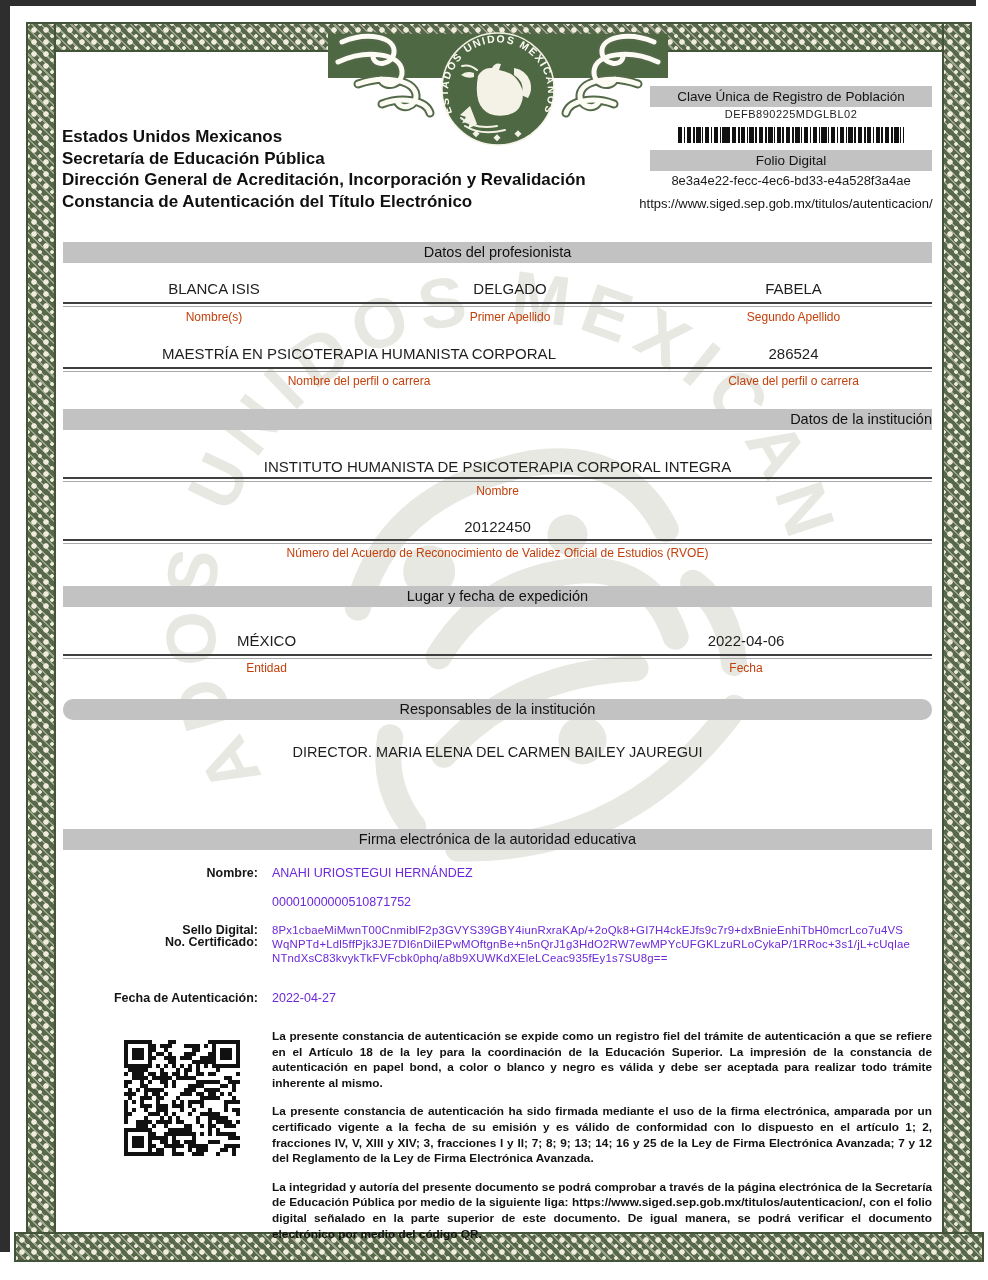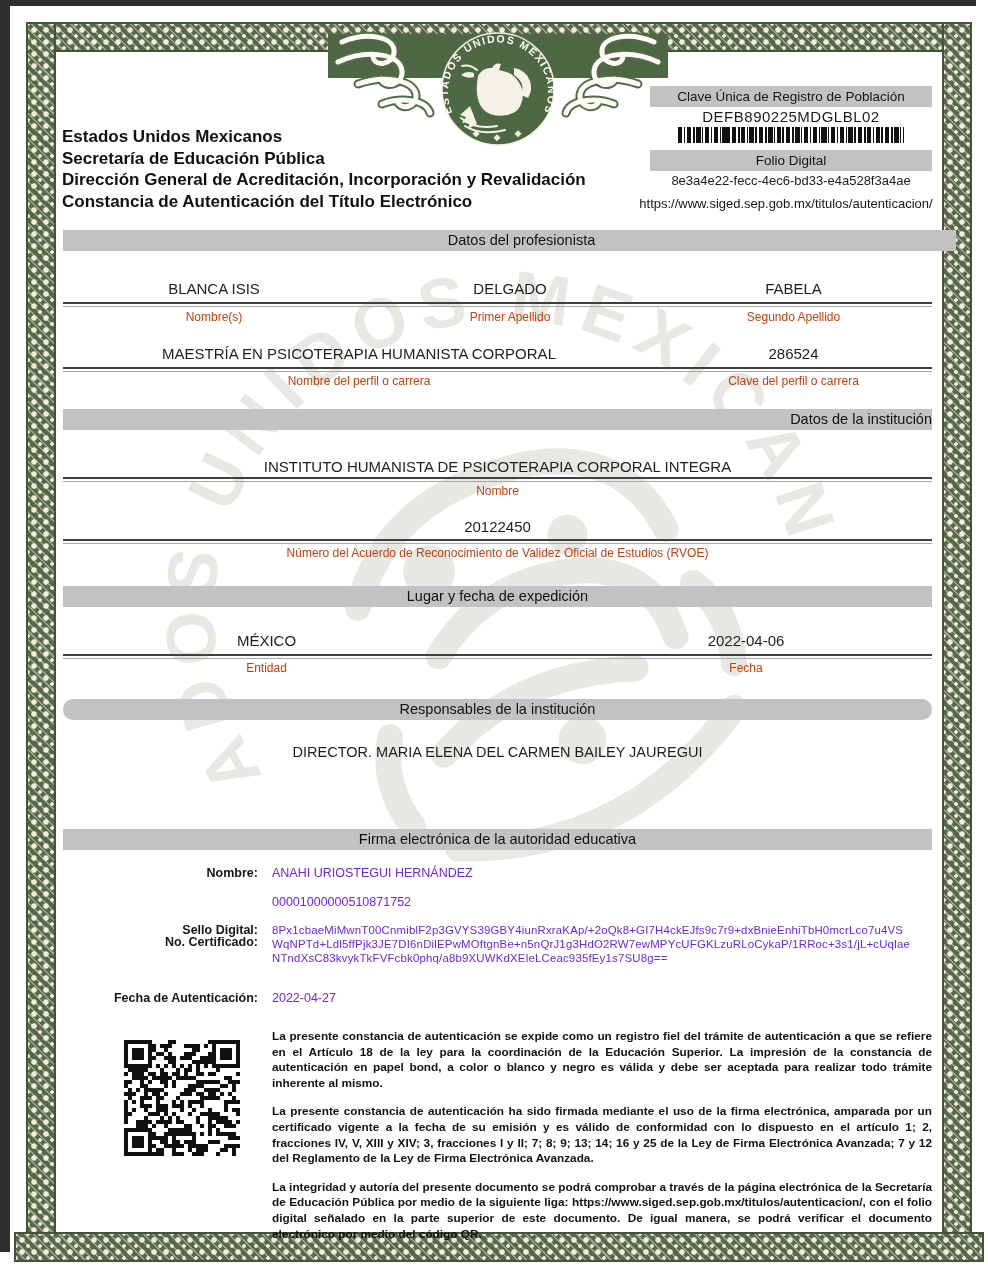--- a/index.html
+++ b/index.html
@@ -29,34 +29,34 @@
   
   .watermark{left:130px;top:240px;z-index:0;pointer-events:none;}
   
   .emblem{left:328px;top:26px;z-index:2;}
   
   .header-block{left:62px;top:126px;width:580px;z-index:3;}
   .header-block div{font-weight:bold;font-size:17px;line-height:21.5px;color:#101010;}
   
   .gray-bar{background:#c2c2c2;color:#141414;text-align:center;z-index:3;}
   .curp-bar{left:650px;top:86px;width:282px;height:21px;font-size:13.5px;line-height:21px;}
-  .curp-value{left:650px;top:108px;width:282px;text-align:center;font-size:15px;letter-spacing:.5px;z-index:3;}
+  .curp-value{left:650px;top:108px;width:282px;text-align:center;font-size:11px;letter-spacing:.5px;z-index:3;}
   .barcode{left:678px;top:127px;width:226px;height:16px;z-index:3;
     background-image:
       repeating-linear-gradient(90deg,#111 0 1.5px,rgba(0,0,0,0) 1.5px 3px),
       repeating-linear-gradient(90deg,#111 0 1px,rgba(0,0,0,0) 1px 5.5px),
       repeating-linear-gradient(90deg,#111 0 2.5px,rgba(0,0,0,0) 2.5px 9px);
   }
   .folio-bar{left:650px;top:150px;width:282px;height:21px;font-size:13.5px;line-height:21px;}
   .folio-value{left:650px;top:173px;width:282px;text-align:center;font-size:13px;z-index:3;}
   .url-line{left:636px;top:196px;width:300px;text-align:center;font-size:13px;z-index:3;color:#161616;}
   
   .section-bar{left:63px;width:869px;height:21px;background:#c2c2c2;text-align:center;
     font-size:14.5px;line-height:21px;color:#111;z-index:3;}
-  .bar-prof{top:230px;padding-left:24px;} .bar-inst{top:409px;text-align:right;} .bar-lugar{top:586px;}
+  .bar-prof{top:242px;} .bar-inst{top:409px;text-align:right;} .bar-lugar{top:586px;}
   .bar-resp{top:699px;border-radius:10px;} .bar-firma{top:829px;}
   
   .row{left:63px;width:869px;display:flex;z-index:3;}
   .cell{text-align:center;}
   .value{font-size:15px;color:#1e1e1e;}
   .flabel{font-size:12px;color:#c2410c;}
   .rule{left:63px;width:869px;height:2px;border-top:2px solid #3f3f3f;border-bottom:1px solid #a8a8a8;z-index:3;}
   .c1{width:302px;} .c2{width:290px;} .c3{width:277px;}
   .cl{width:592px;} .cr{width:277px;}
   .ce1{width:407px;} .cgap{width:90px;} .ce2{width:372px;}

